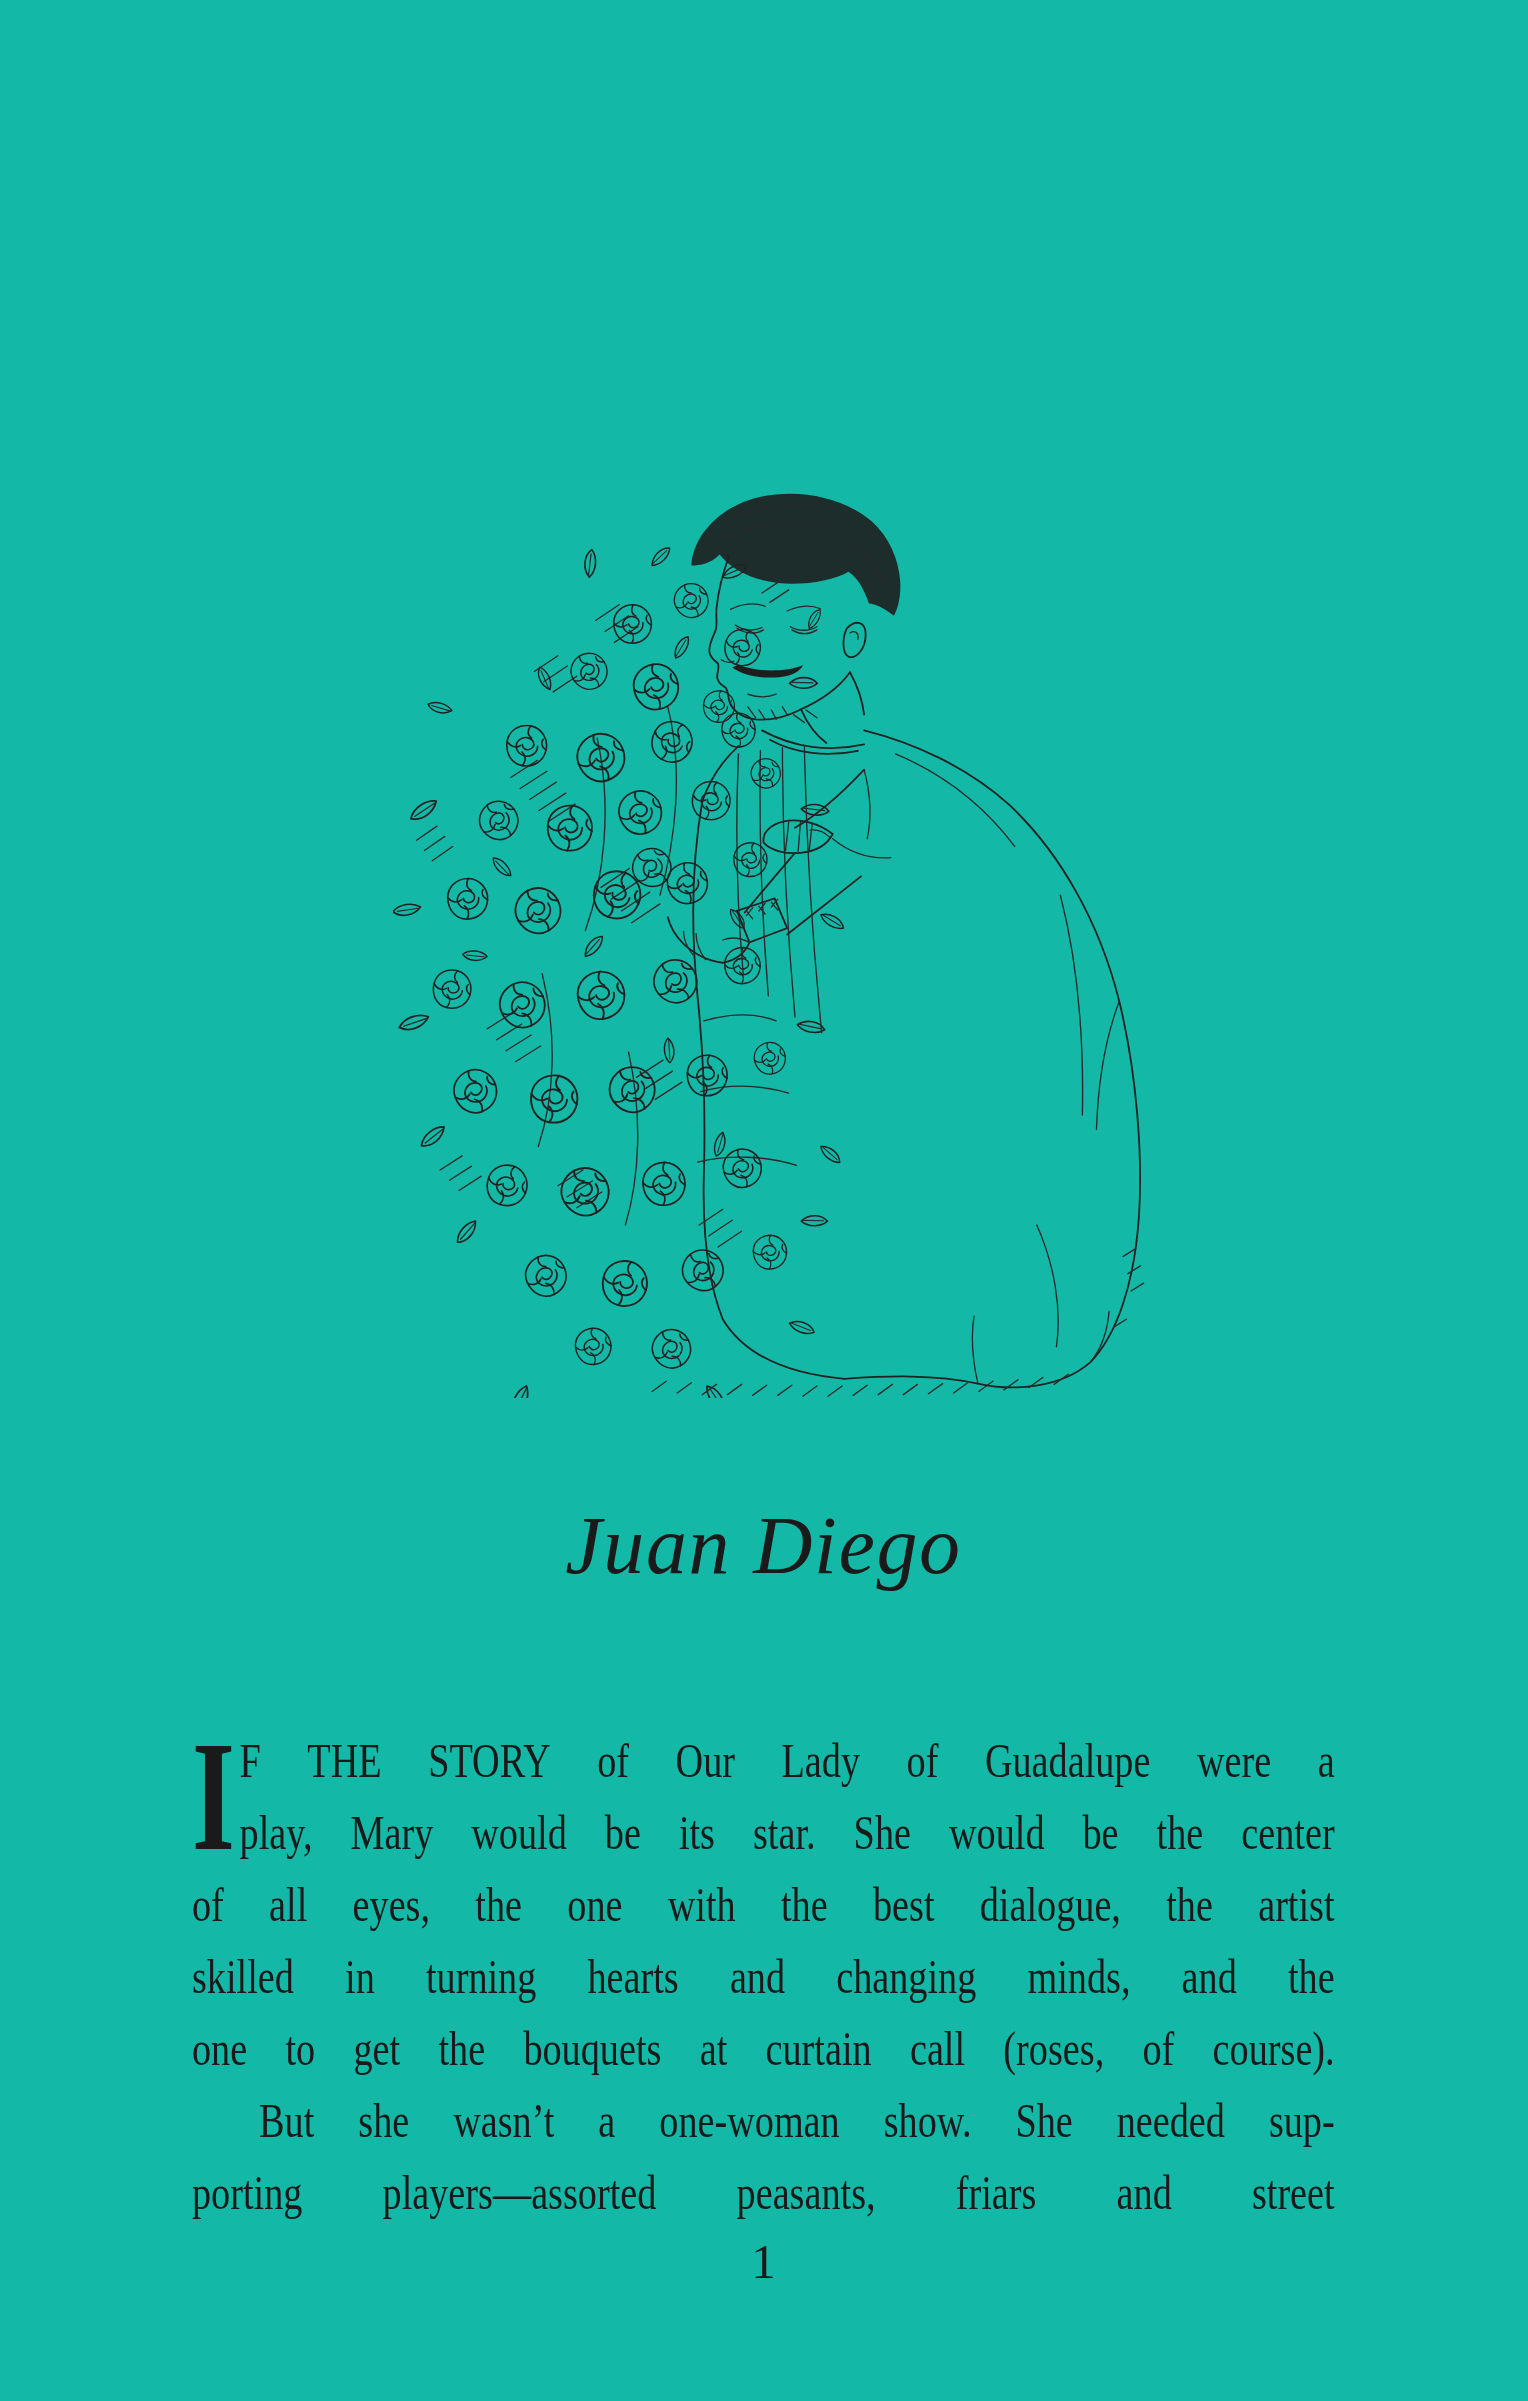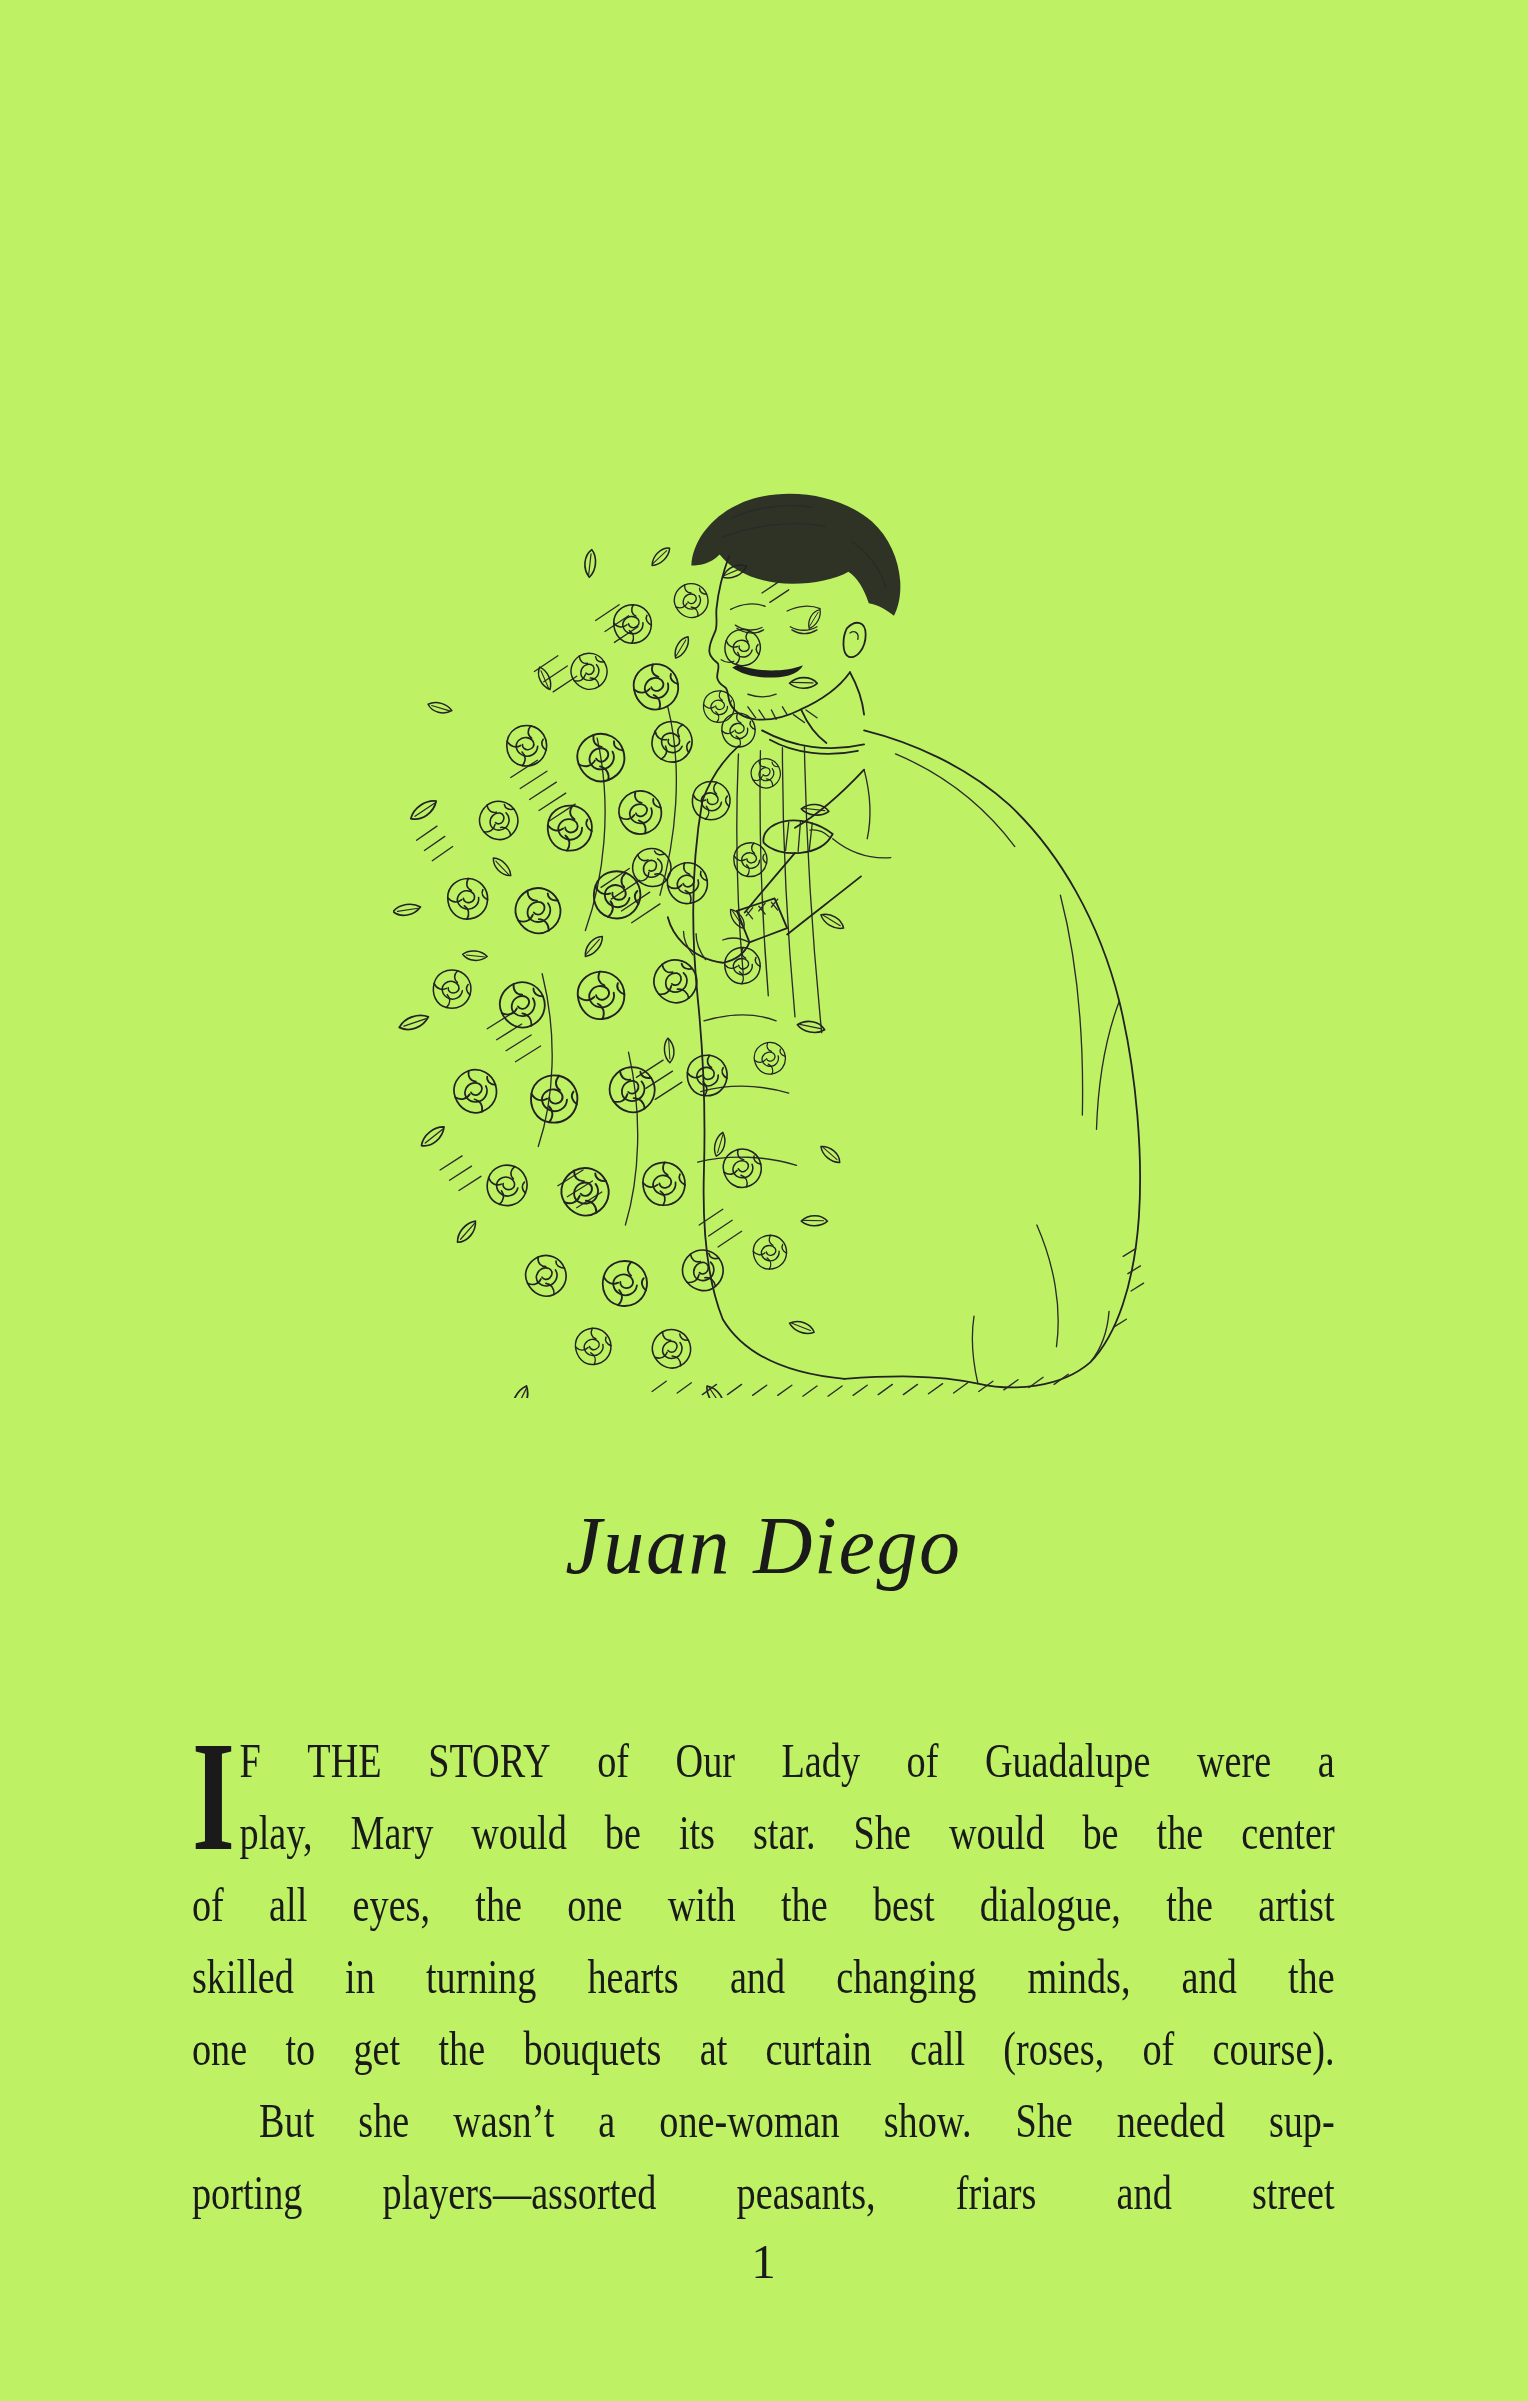--- a/index.html
+++ b/index.html
@@ -1,20 +1,20 @@
 <!DOCTYPE html>
 <html style="font-size:12.6px"><head>
 <meta charset="utf-8">
 <style>
   html,body{margin:0;padding:0;background:#888;}
   .page{
     position:relative;
     width:1528px;height:2401px;
     margin:0 auto;
-    background:#bef264;
+    background:#14b8a6;
     overflow:hidden;
     font-family:"Liberation Serif", serif;
     color:#1a1a1a;
   }
   
   .illustration{
     position:absolute;left:393px;top:471px;width:793px;height:927px;
   }
   .illustration svg{width:100%;height:100%;}
   .ink{stroke:#222;fill:none;stroke-width:2.3;stroke-linecap:round;stroke-linejoin:round;}

